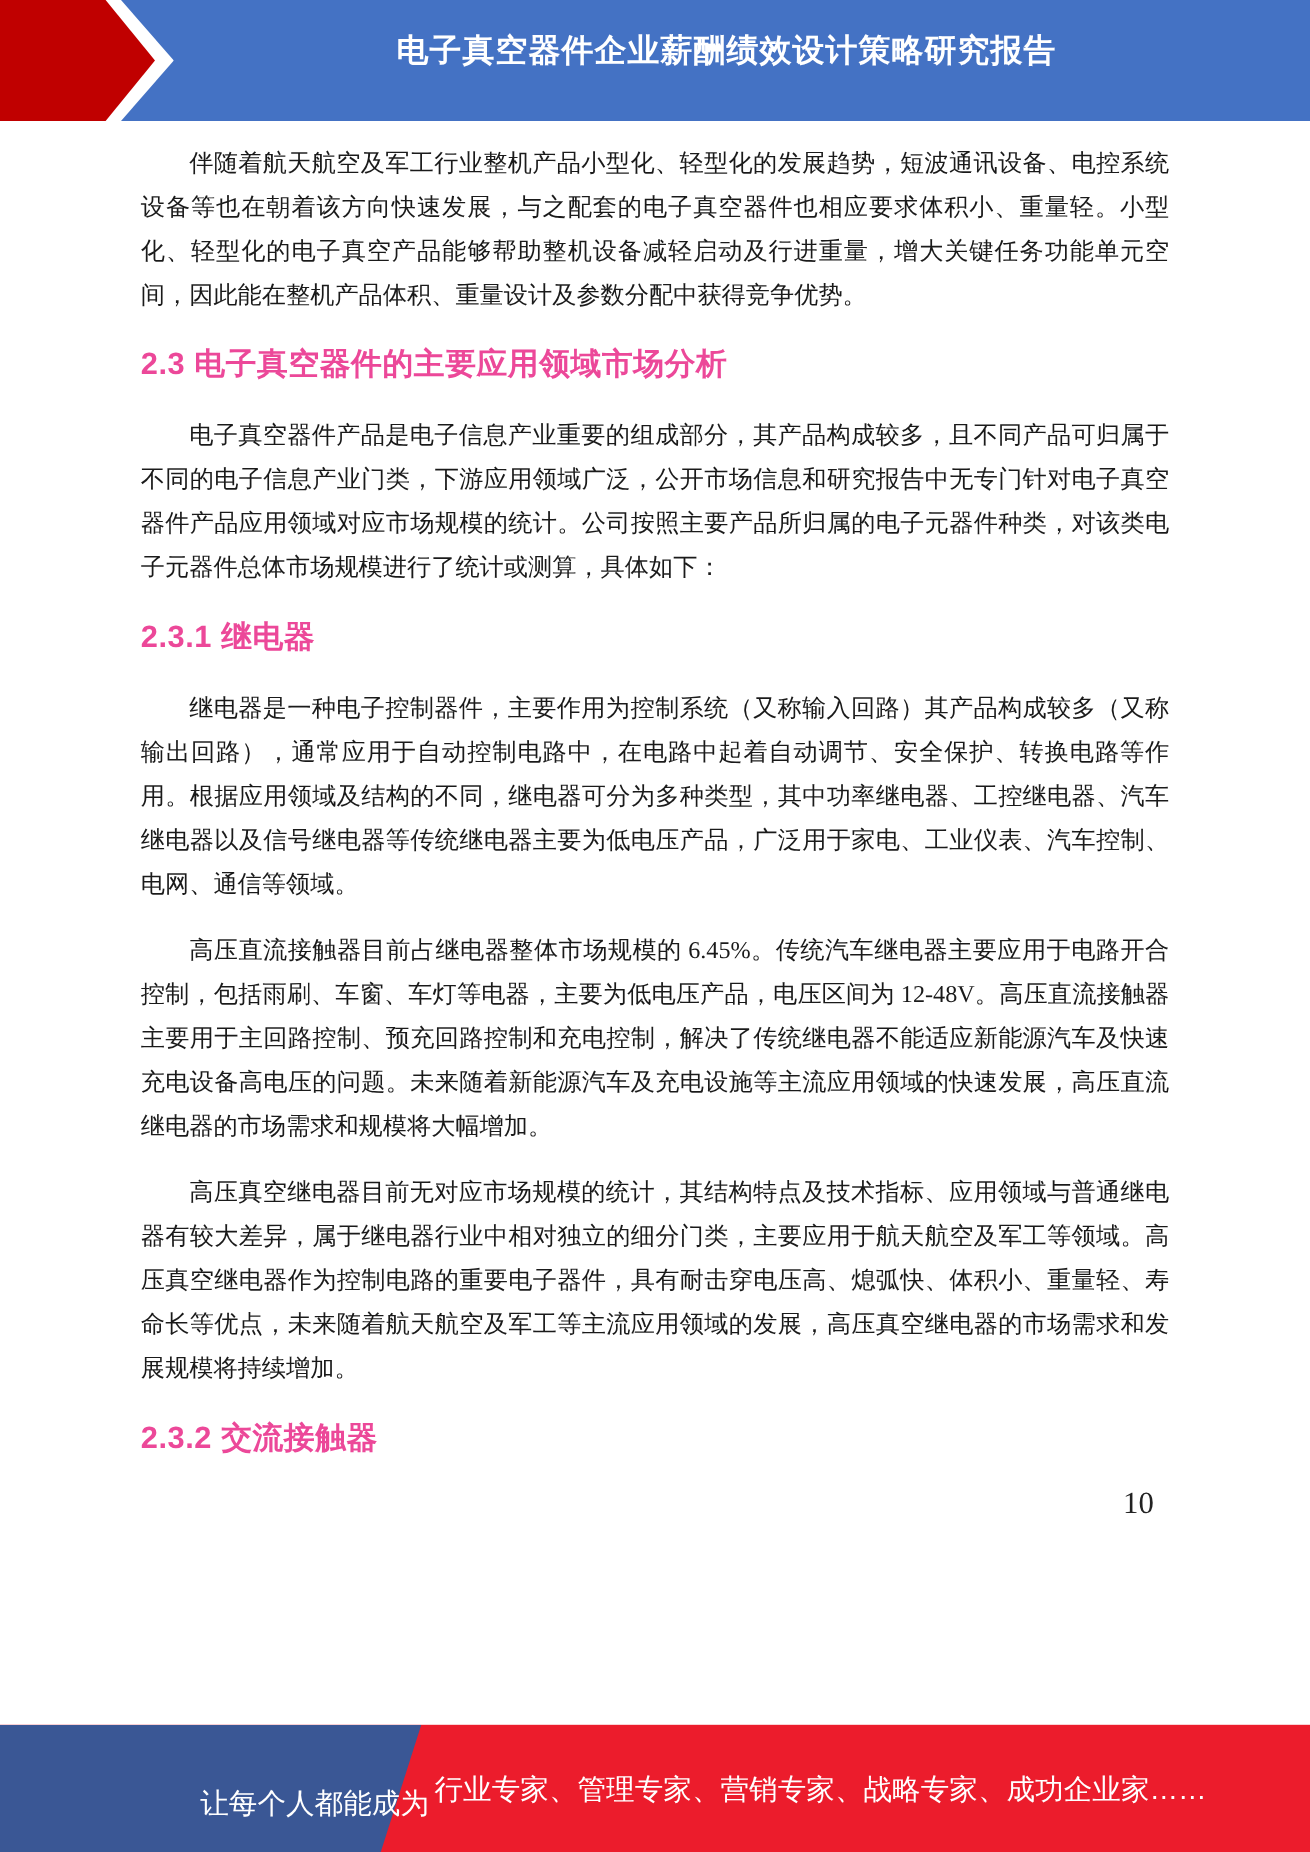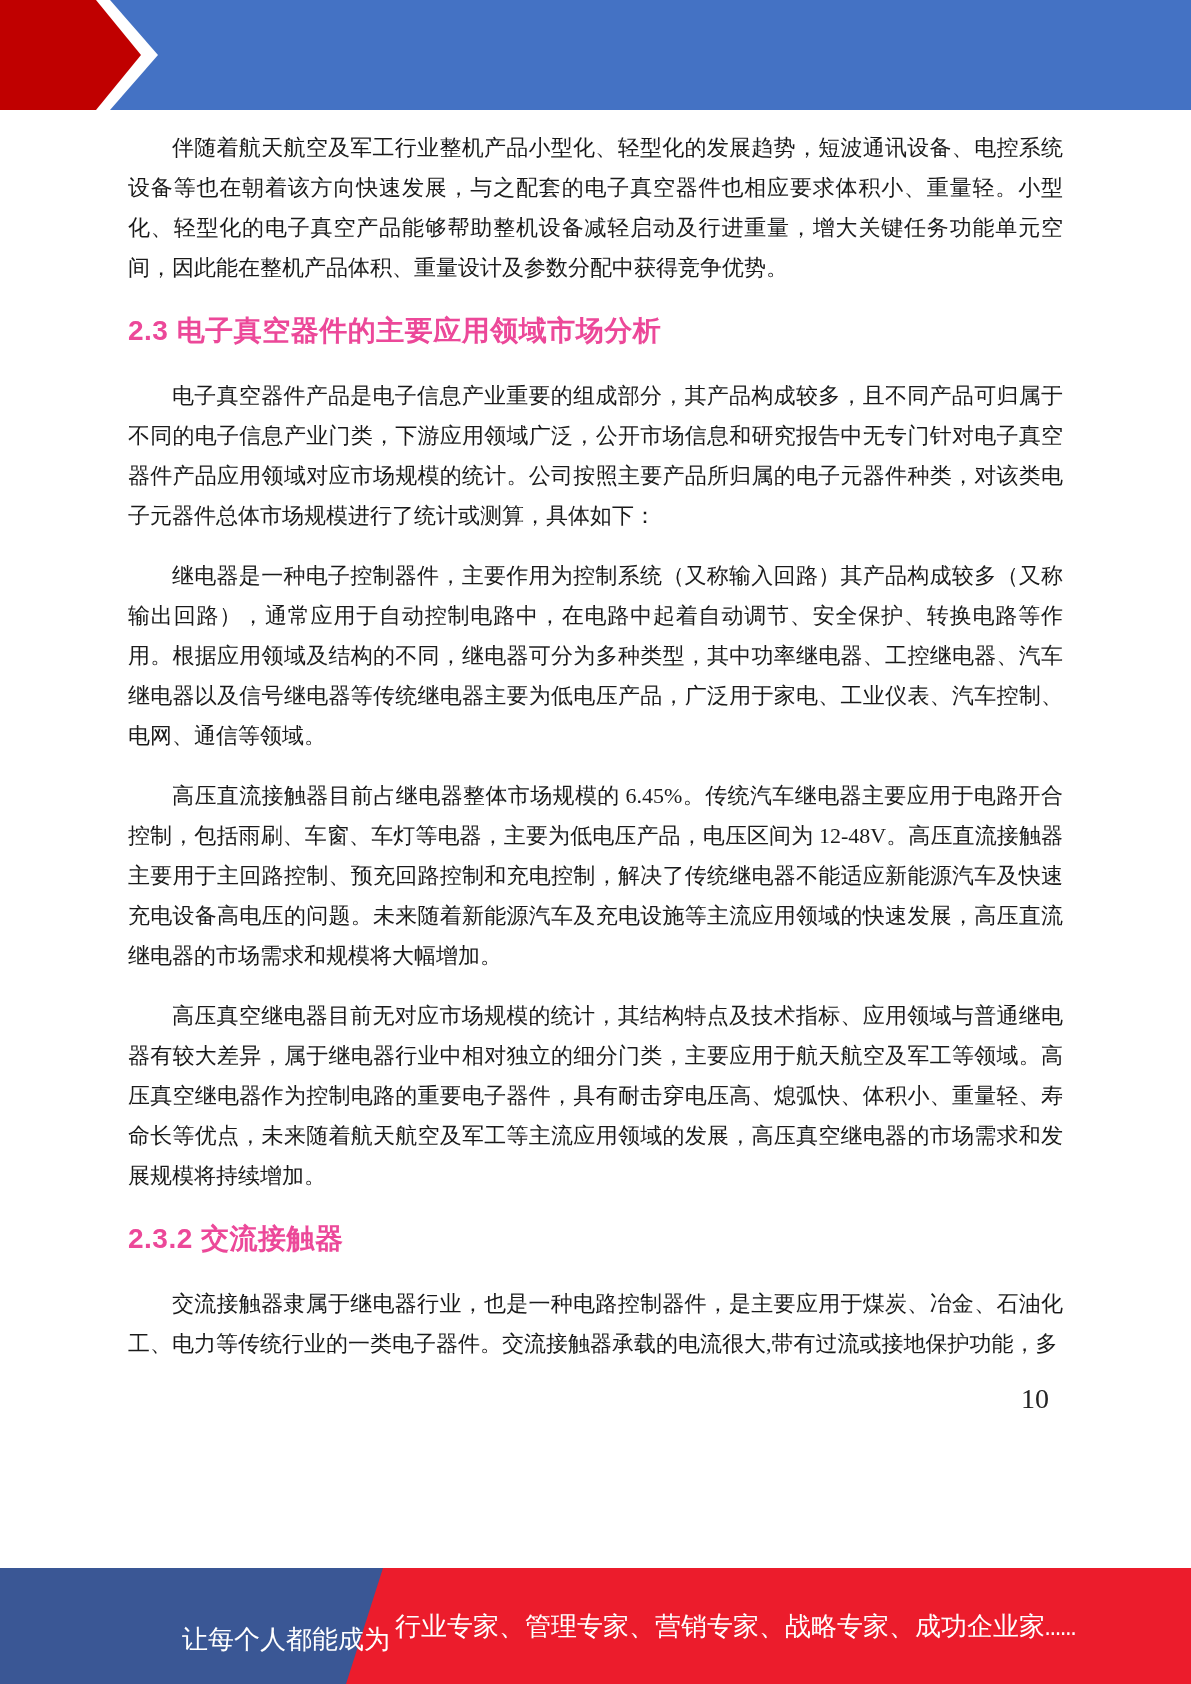--- a/index.html
+++ b/index.html
@@ -87,43 +87,44 @@
     display: flex; align-items: center; justify-content: flex-end;
     color: #ffffff; font-size: 26px;
     font-family: "Liberation Serif", "DejaVu Serif", serif;
     white-space: nowrap;
     padding-left: 48px;
   }
   .footer-right-text {
     position: absolute; top: 0; left: 395px; right: 20px; height: 116px;
     display: flex; align-items: center; justify-content: flex-start;
     color: #ffffff; font-size: 26px;
-    font-family: Liberation Mono, monospace;
+    font-family: Liberation Sans, sans-serif;
     white-space: nowrap;
   }
 </style>
 </head>
 <body style="--header-blue: #4472C4; --header-red: #C00000; --footer-blue: #3A5795; --footer-red: #EC1C2C; color: rgb(26, 26, 26);">
 
 <div class="header-bar">
   <div class="chevron-wrap">
     <div class="chevron-white"></div>
     <div class="chevron-red"></div>
   </div>
+  <div class="header-title">电子真空器件企业薪酬绩效设计策略研究报告</div>
 </div>
 
 <div class="content">
     <p>伴随着航天航空及军工行业整机产品小型化、轻型化的发展趋势，短波通讯设备、电控系统设备等也在朝着该方向快速发展，与之配套的电子真空器件也相应要求体积小、重量轻。小型化、轻型化的电子真空产品能够帮助整机设备减轻启动及行进重量，增大关键任务功能单元空间，因此能在整机产品体积、重量设计及参数分配中获得竞争优势。</p>
     <h2>2.3 电子真空器件的主要应用领域市场分析</h2>
     <p>电子真空器件产品是电子信息产业重要的组成部分，其产品构成较多，且不同产品可归属于不同的电子信息产业门类，下游应用领域广泛，公开市场信息和研究报告中无专门针对电子真空器件产品应用领域对应市场规模的统计。公司按照主要产品所归属的电子元器件种类，对该类电子元器件总体市场规模进行了统计或测算，具体如下：</p>
+    <h3>2.3.1 继电器</h3>
     <p>继电器是一种电子控制器件，主要作用为控制系统（又称输入回路）其产品构成较多（又称输出回路），通常应用于自动控制电路中，在电路中起着自动调节、安全保护、转换电路等作用。根据应用领域及结构的不同，继电器可分为多种类型，其中功率继电器、工控继电器、汽车继电器以及信号继电器等传统继电器主要为低电压产品，广泛用于家电、工业仪表、汽车控制、电网、通信等领域。</p>
     <p>高压直流接触器目前占继电器整体市场规模的 6.45%。传统汽车继电器主要应用于电路开合控制，包括雨刷、车窗、车灯等电器，主要为低电压产品，电压区间为 12-48V。高压直流接触器主要用于主回路控制、预充回路控制和充电控制，解决了传统继电器不能适应新能源汽车及快速充电设备高电压的问题。未来随着新能源汽车及充电设施等主流应用领域的快速发展，高压直流继电器的市场需求和规模将大幅增加。</p>
     <p>高压真空继电器目前无对应市场规模的统计，其结构特点及技术指标、应用领域与普通继电器有较大差异，属于继电器行业中相对独立的细分门类，主要应用于航天航空及军工等领域。高压真空继电器作为控制电路的重要电子器件，具有耐击穿电压高、熄弧快、体积小、重量轻、寿命长等优点，未来随着航天航空及军工等主流应用领域的发展，高压真空继电器的市场需求和发展规模将持续增加。</p>
     <h3>2.3.2 交流接触器</h3>
-    <p>交流接触器隶属于继电器行业，也是一种电路控制器件，是主要应用于煤炭、冶金、石油化工、电力等传统行业的一类电子器件。交流接触器承载的电流很大,带有过流或接地保护功能，多</p>
     <div class="page-number">10</div>
   </div>
 
 <div class="footer-bar">
   <div class="footer-blue"></div>
   <div class="footer-left-text">让每个人都能成为</div>
   <div class="footer-right-text">行业专家、管理专家、营销专家、战略专家、成功企业家……</div>
 </div>
 
 </body></html>

